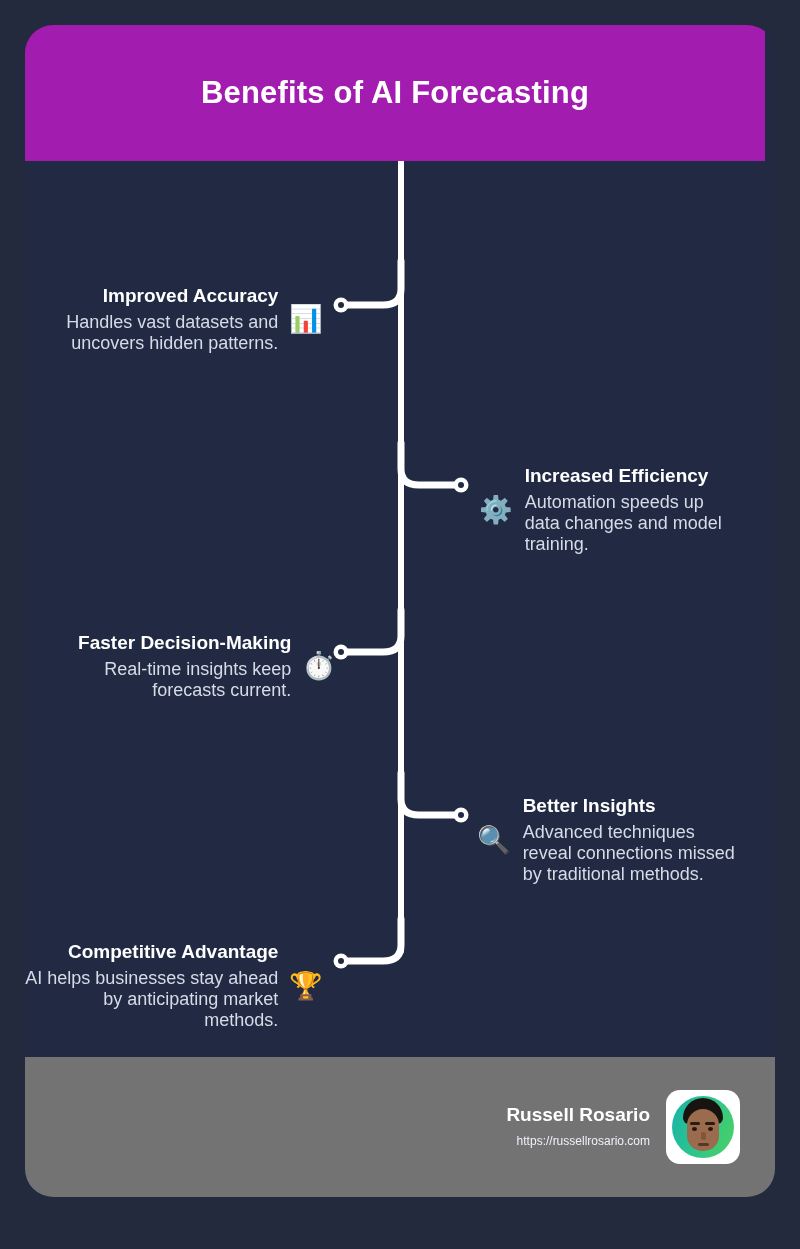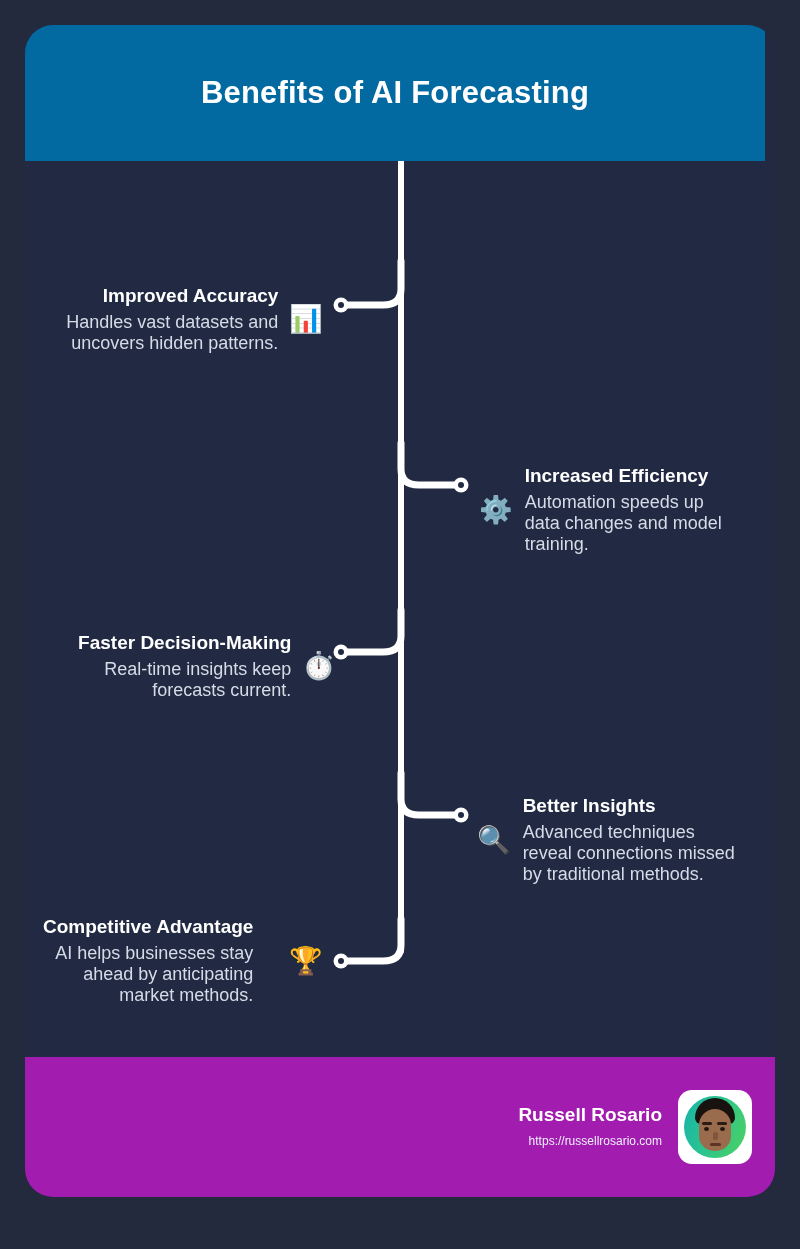--- a/index.html
+++ b/index.html
@@ -22,21 +22,21 @@
     background: #212a42;
     overflow: hidden;
   }
 
   
   #header {
     position: absolute;
     left: 0; top: 0;
     width: 740px;
     height: 136px;
-    background: #0369a1;
+    background: #a21caf;
     display: flex;
     align-items: center;
     justify-content: center;
   }
   #header-title {
     font-size: 31px;
     font-weight: bold;
     color: #ffffff;
     letter-spacing: 0.2px;
     text-align: center;
@@ -101,25 +101,25 @@
   .item.left .item-icon { margin-left: 11px; }
   .item.right .item-icon { margin-right: 12px; }
 
   
   #footer {
     position: absolute;
     left: 0;
     top: 1032px;
     width: 750px;
     height: 140px;
-    background: #a21caf;
+    background: #737373;
     display: flex;
     align-items: center;
     justify-content: flex-end;
-    padding-right: 23px;
+    padding-right: 35px;
   }
   #footer-texts {
     display: flex;
     flex-direction: column;
     align-items: flex-end;
     margin-right: 16px;
   }
   #footer-name {
     font-size: 19px;
     font-weight: bold;
@@ -258,21 +258,21 @@
     </div>
 
     <div class="item right" style="left: 452px; top: 633px; width: 264px;">
       <div class="item-icon">🔍</div>
       <div class="item-texts">
         <div class="item-title">Better Insights</div>
         <div class="item-desc">Advanced techniques reveal connections missed by traditional methods.</div>
       </div>
     </div>
 
-    <div class="item left" style="left: 0px; top: 754px; width: 298px; gap: 25px;">
+    <div class="item left" style="left: 0px; top: 779px; width: 298px;">
       <div class="item-texts">
         <div class="item-title">Competitive Advantage</div>
         <div class="item-desc">AI helps businesses stay ahead by anticipating market methods.</div>
       </div>
       <div class="item-icon">🏆</div>
     </div>
 
   </div>
 
   <div id="footer">

